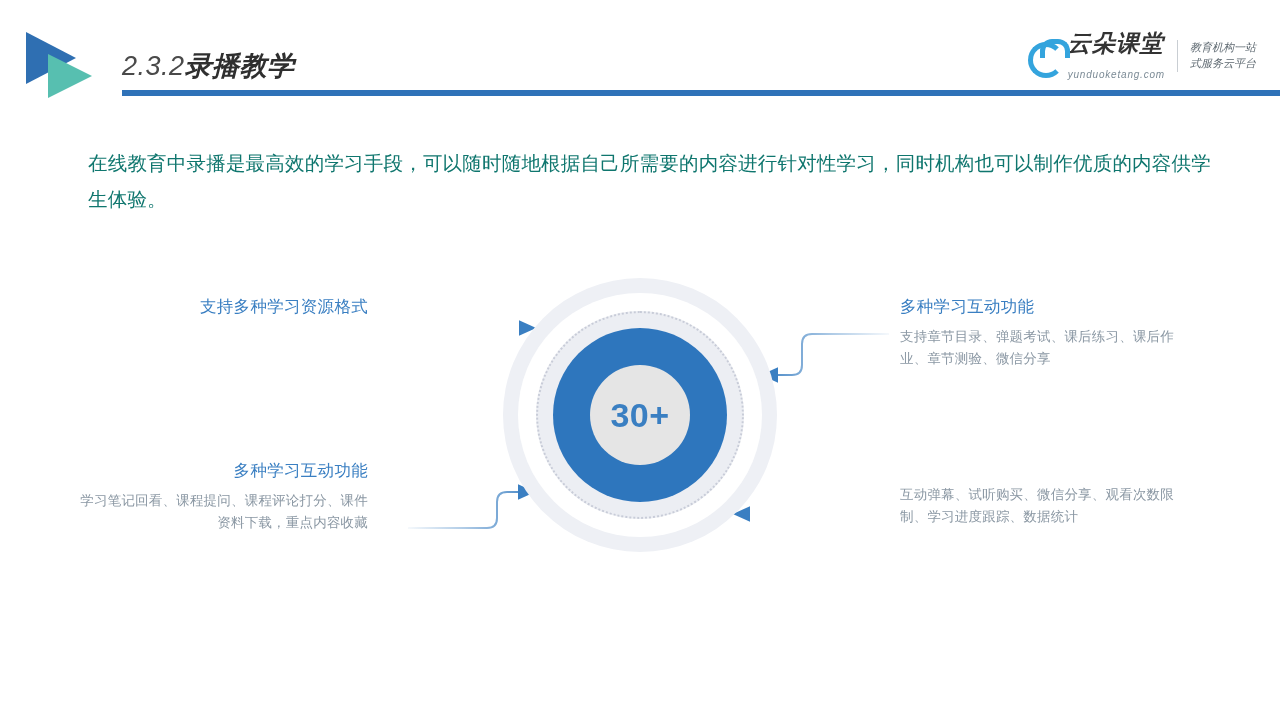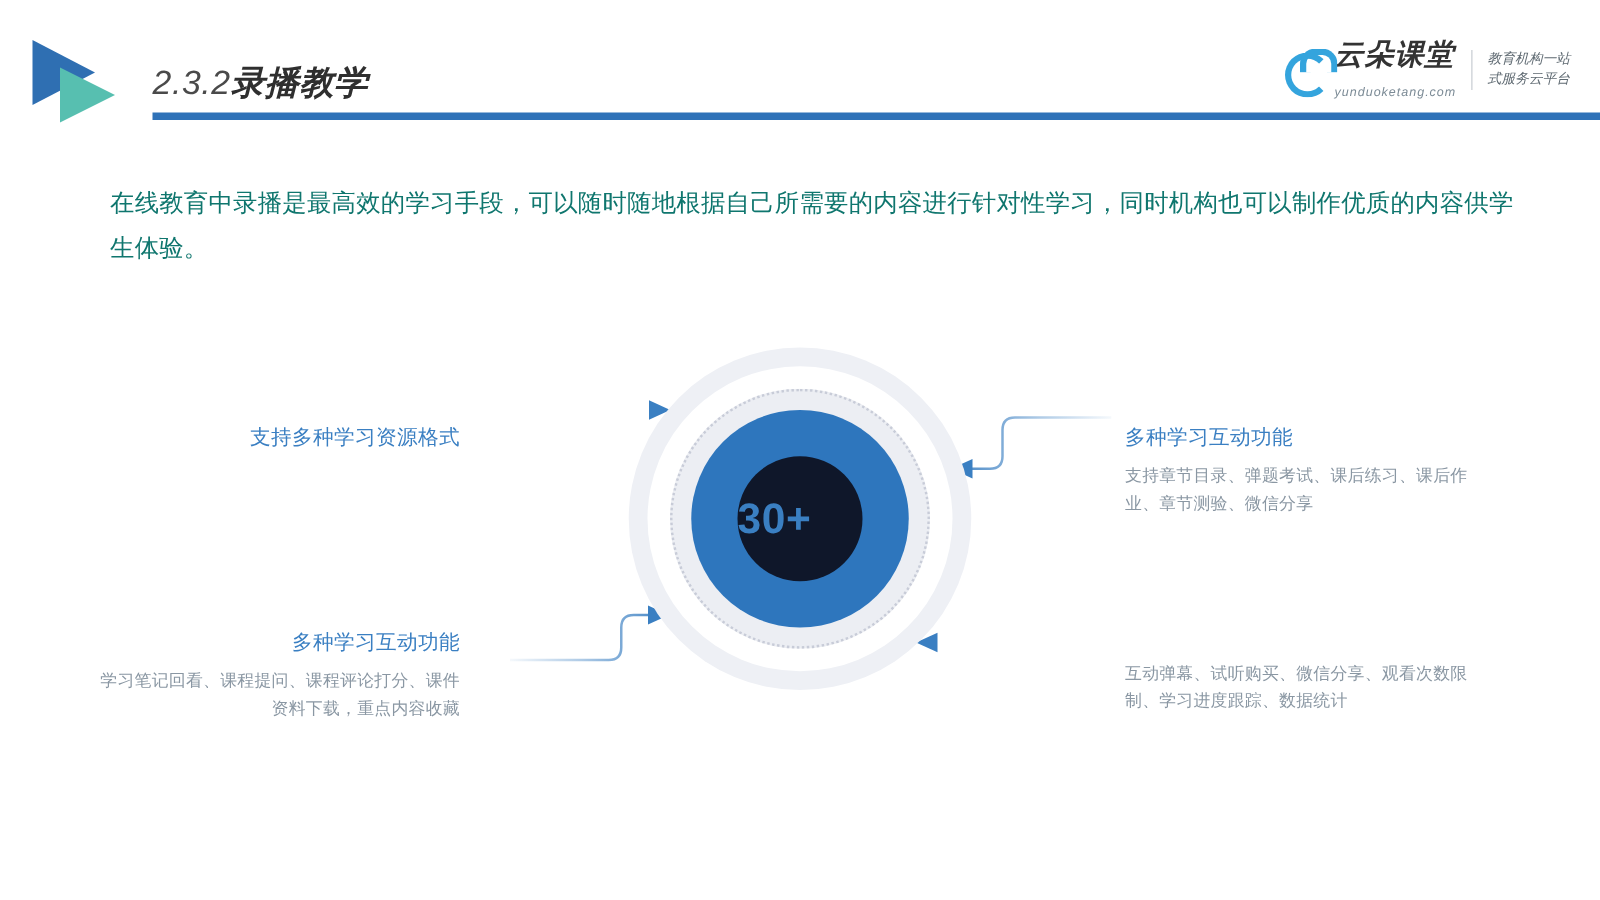--- a/index.html
+++ b/index.html
@@ -176,44 +176,44 @@
     left: 553px; top: 328px;
     width: 174px; height: 174px;
     border-radius: 50%;
     background: #2e76bd;
   }
   #ring-core {
     position: absolute;
     left: 590px; top: 365px;
     width: 100px; height: 100px;
     border-radius: 50%;
-    background: #0f172a;
+    background: #e5e5e5;
     display: flex;
     align-items: center;
+    justify-content: center;
   }
   #center-value {
     font-size: 34px;
     font-weight: bold;
     color: #3a7fc2;
     letter-spacing: 0.5px;
   }
 
   
   #connectors {
     position: absolute;
     left: 0; top: 0;
     width: 1280px; height: 720px;
     pointer-events: none;
   }
 
   
   .callout {
     position: absolute;
     width: 290px;
-    margin-top: 44px;
   }
   .callout-title {
     font-size: 16.5px;
     color: #3a7fc2;
     line-height: 1.3;
     margin-bottom: 9px;
     letter-spacing: 0.3px;
   }
   .callout-body {
     font-size: 13.5px;

